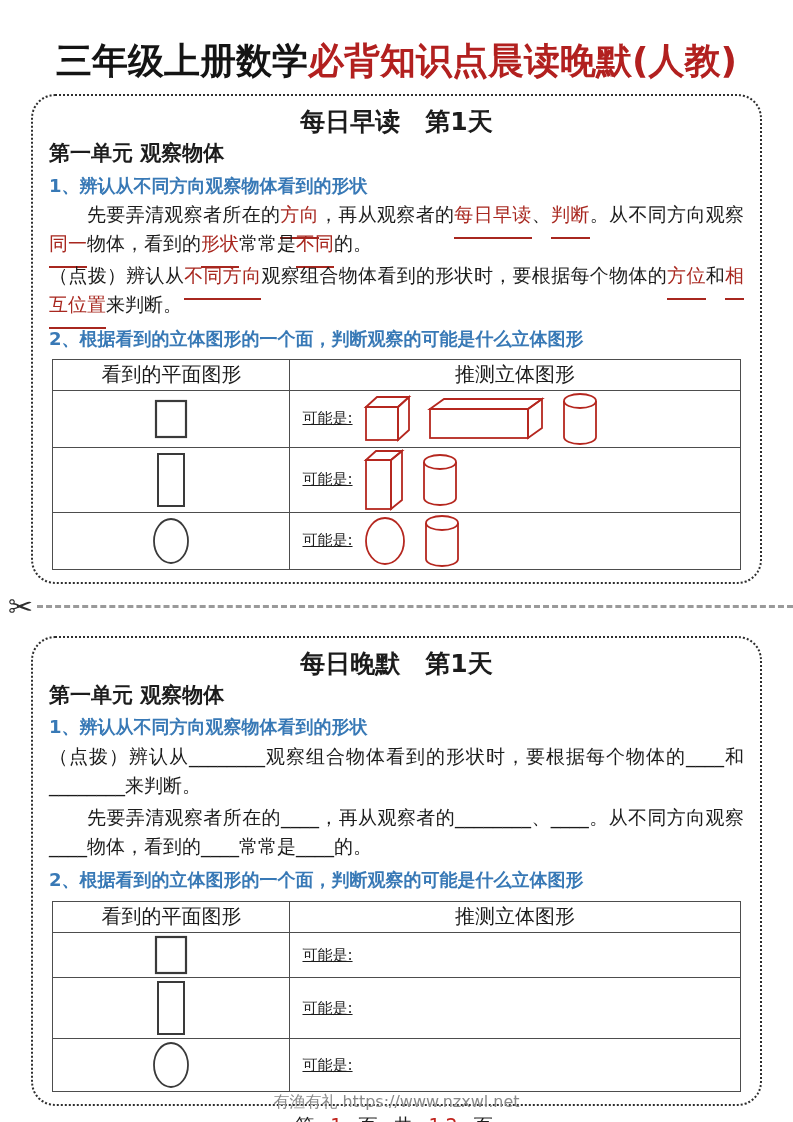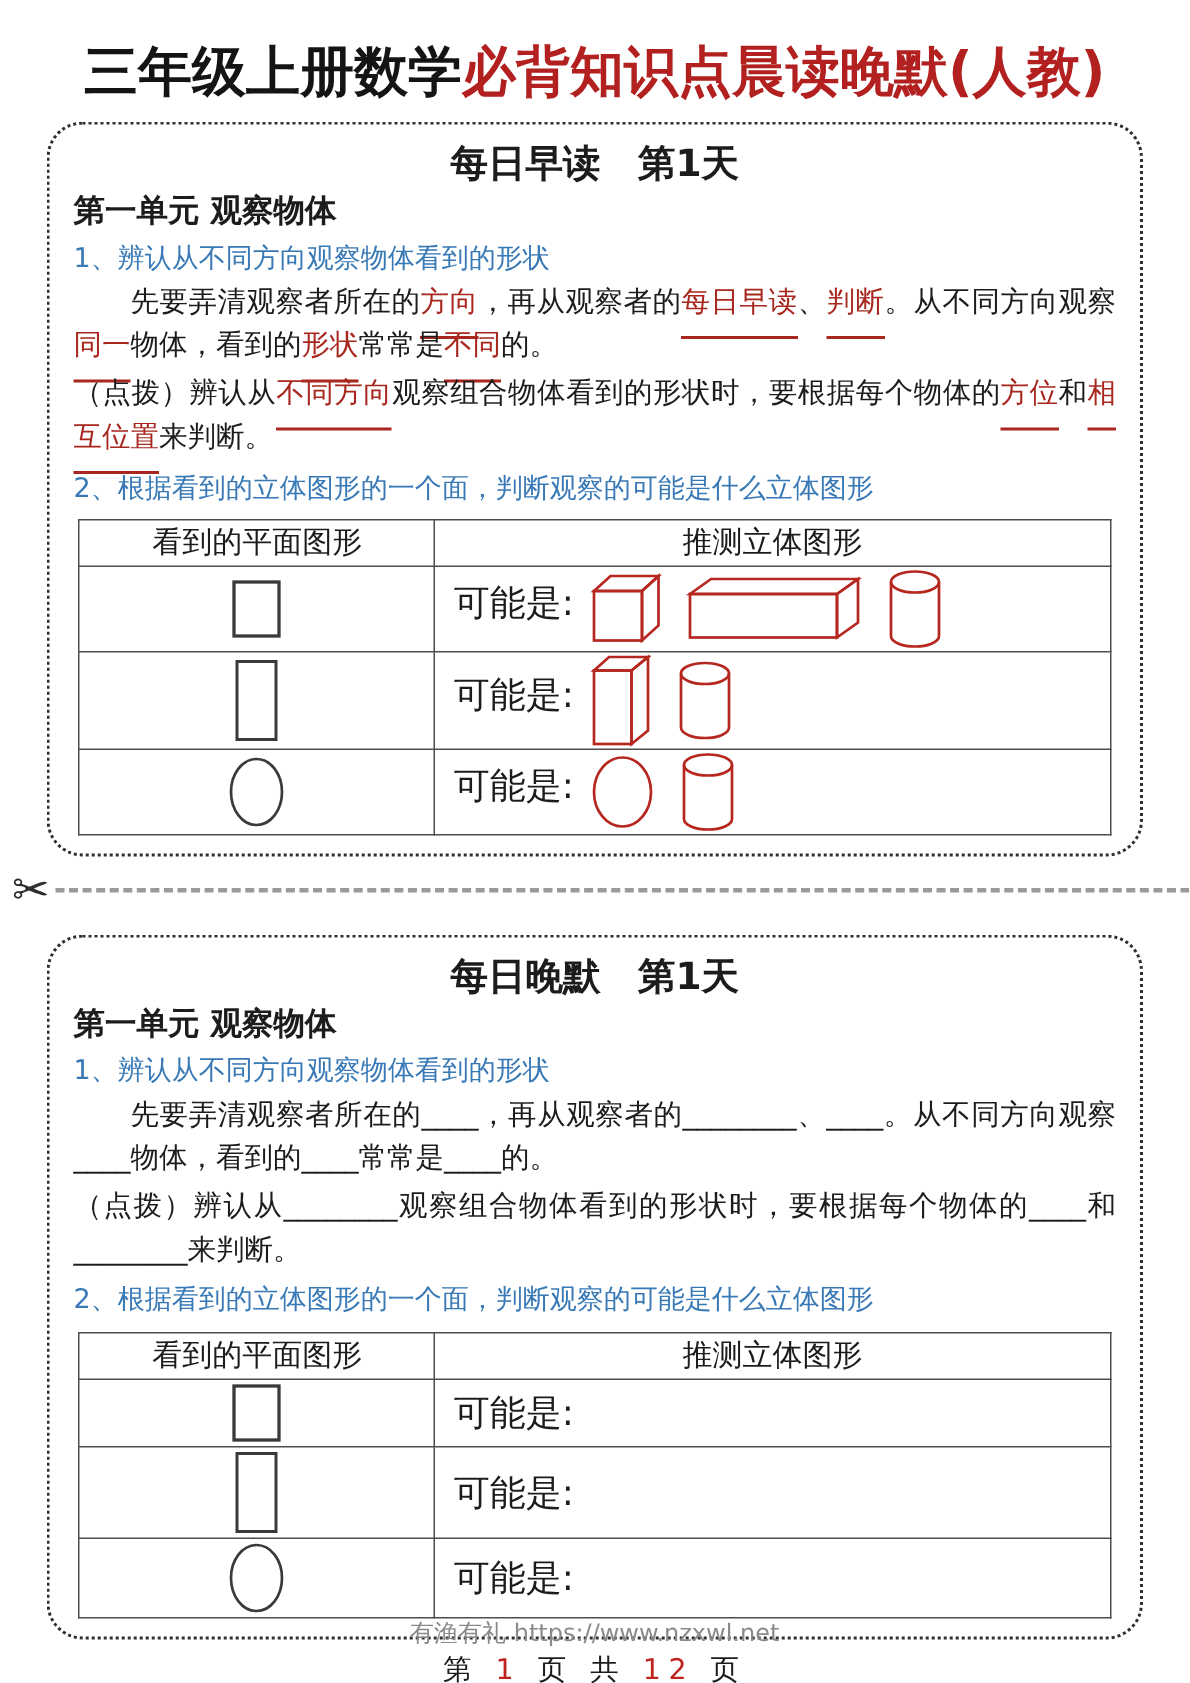--- a/index.html
+++ b/index.html
@@ -9,21 +9,21 @@
     width: 793px;
     height: 1122px;
     margin: 0 auto;
     background: #ffffff;
     font-family: "DejaVu Sans", sans-serif;
     color: #1c1c1c;
     overflow: hidden;
   }
   
   .main-title {
-    padding-top: 24px;
+    padding-top: 37px;
     text-align: center;
     font-size: 36px;
     font-weight: bold;
     letter-spacing: 0px;
     white-space: nowrap;
   }
   .main-title .t-black { color: #141414; }
   .main-title .t-red   { color: #b2201f; }
 
   
@@ -42,21 +42,21 @@
   .unit-title {
     text-align: left;
     font-size: 21px;
     font-weight: bold;
     margin-top: 3px;
     line-height: 1.25;
   }
   .sec-heading {
     color: #3879b6;
     font-size: 18px;
-    font-weight: normal;
+    font-weight: bold;
     margin-top: 7px;
     line-height: 1.35;
   }
   .para {
     font-size: 19px;
     line-height: 1.55;
     margin-top: 2px;
     text-align: justify;
   }
   .para.indent { text-indent: 2em; }
@@ -80,21 +80,21 @@
     font-weight: normal;
   }
   table.qtable th {
     font-size: 20px;
     height: 31px;
     text-align: center;
   }
   th.col-plane { width: 34.5%; }
   td.plane-cell { text-align: center; vertical-align: middle; }
   td.solid-cell { padding-left: 12px; vertical-align: middle; }
-  td.solid-cell .maybe { font-size: 24px; margin-right: 10px; }
+  td.solid-cell .maybe { font-size: 15px; margin-right: 10px; text-decoration: underline; }
   tbody tr:nth-child(1) { height: 45px; }
   tbody tr:nth-child(2) { height: 61px; }
   tbody tr:nth-child(3) { height: 53px; }
   .shape { display: inline-block; vertical-align: middle; line-height: 0; }
   .shape.solid { color: #b5271f; margin-right: 14px; }
   .shape.plane { color: #3a3a3a; }
   .shape svg { vertical-align: middle; }
 
   
   .cutline {
@@ -197,22 +197,22 @@
 
   <div class="cutline">
     <span class="scissors">✂</span>
     <div class="dash"></div>
   </div>
 
   <section class="panel">
     <h2 class="panel-title">每日晚默　第1天</h2>
     <h3 class="unit-title">第一单元 观察物体</h3>
     <p class="sec-heading">1、辨认从不同方向观察物体看到的形状</p>
+    <p class="para"><span>（点拨）辨认从________观察组合物体看到的形状时，要根据每个物体的____和________来判断。</span></p>
     <p class="para indent"><span>先要弄清观察者所在的____，再从观察者的________、____。从不同方向观察____物体，看到的____常常是____的。</span></p>
-    <p class="para"><span>（点拨）辨认从________观察组合物体看到的形状时，要根据每个物体的____和________来判断。</span></p>
     <p class="sec-heading">2、根据看到的立体图形的一个面，判断观察的可能是什么立体图形</p>
     <table class="qtable">
         <thead>
           <tr>
             <th class="col-plane">看到的平面图形</th>
             <th>推测立体图形</th>
           </tr>
         </thead>
         <tbody>
           <tr>

